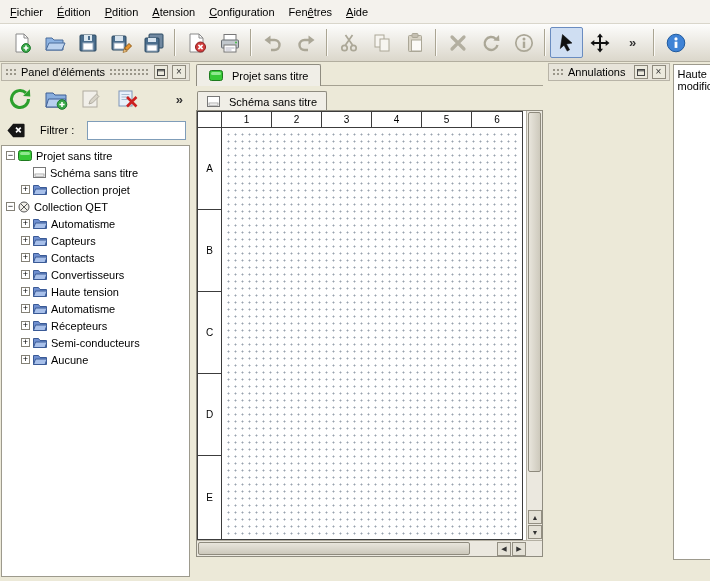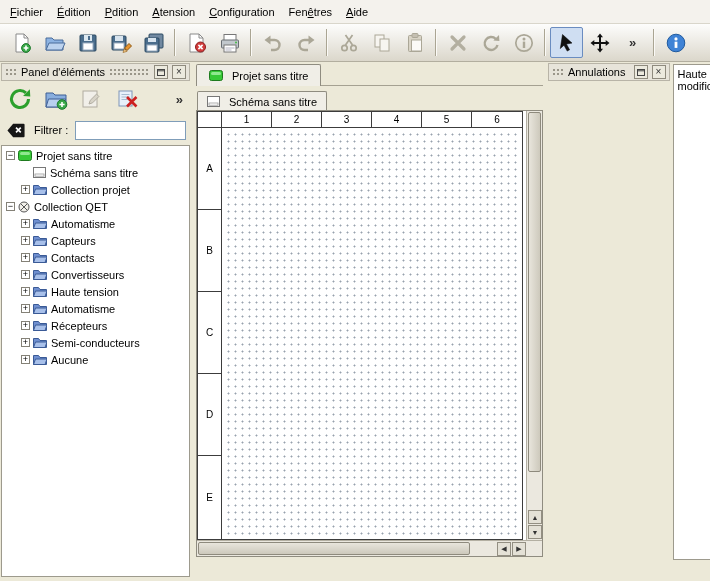--- a/index.html
+++ b/index.html
@@ -21,21 +21,21 @@
 .left-dock{width:191px;flex:none;display:flex;flex-direction:column}
 .dock-header{height:18px;margin:1px 1px 0 1px;border:1px solid #b8b4a7;background:#e7e4da;display:flex;align-items:center;gap:4px;padding:0 3px;flex:none}
 .dock-title{white-space:nowrap}
 .hdots{height:8px;background-image:radial-gradient(circle,#9a968a 1px,transparent 1.3px);background-size:4px 4px}
 .hd-s{width:12px;flex:none}
 .hd-g{flex:1}
 .dock-btn{width:14px;height:14px;flex:none;border:1px solid #8f8b7e;background:#eceade;display:flex;align-items:center;justify-content:center;font-size:10px;line-height:1;color:#333}
 .panel-toolbar{height:36px;display:flex;align-items:center;padding:2px 5px;gap:6px;flex:none}
 .pbtn{width:30px;height:30px;display:flex;align-items:center;justify-content:center;flex:none}
 .p-overflow{margin-left:auto;font-size:13px;color:#333;font-weight:bold;padding-right:3px}
-.filter-row{height:26px;display:flex;align-items:center;gap:7px;padding:0 5px;flex:none}
+.filter-row{height:26px;display:flex;align-items:center;gap:13px;padding:0 5px;flex:none}
 .clear-btn{width:22px;height:20px;display:flex;align-items:center;justify-content:center;flex:none}
 .filter-input{flex:1;height:19px;min-width:0;border:1px solid #7f9db9;background:#fff;font:inherit;padding:0 3px}
 .tree{flex:1;margin:2px 1px 4px 1px;background:#fff;border:1px solid #9d9a8d;overflow:hidden;padding-top:1px}
 .tree-row{height:17px;display:flex;align-items:center;white-space:nowrap}
 .expander{width:9px;height:9px;flex:none;margin-right:3px;font-size:9px}
 .expander.box{border:1px solid #848177;background:#fff;display:flex;align-items:center;justify-content:center;line-height:1}
 .ticon{height:12px;flex:none;margin-right:4px;display:flex;align-items:center;justify-content:center}
 .tlabel{padding-right:4px}
 
 .center{flex:1;display:flex;flex-direction:column;min-width:0;padding:0 4px 24px 5px}

